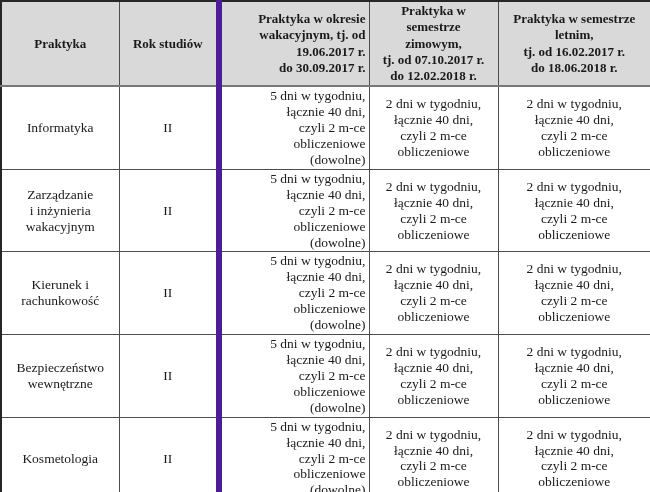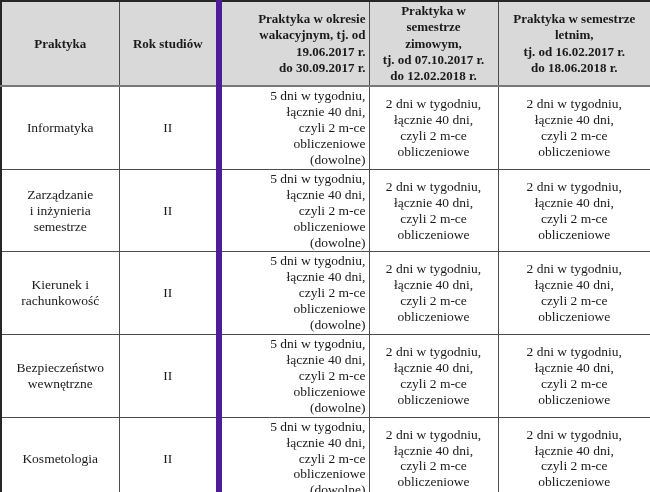--- a/index.html
+++ b/index.html
@@ -99,21 +99,21 @@
 czyli 2 m-ce
 obliczeniowe</td>
         <td>2 dni w tygodniu,
 łącznie 40 dni,
 czyli 2 m-ce
 obliczeniowe</td>
       </tr>
       <tr class="r1">
         <td>Zarządzanie
 i inżynieria
-semestrze</td>
+wakacyjnym</td>
         <td>II</td>
         <td class="col-wakacyjna">5 dni w tygodniu,
 łącznie 40 dni,
 czyli 2 m-ce
 obliczeniowe
 (dowolne)</td>
         <td>2 dni w tygodniu,
 łącznie 40 dni,
 czyli 2 m-ce
 obliczeniowe</td>

